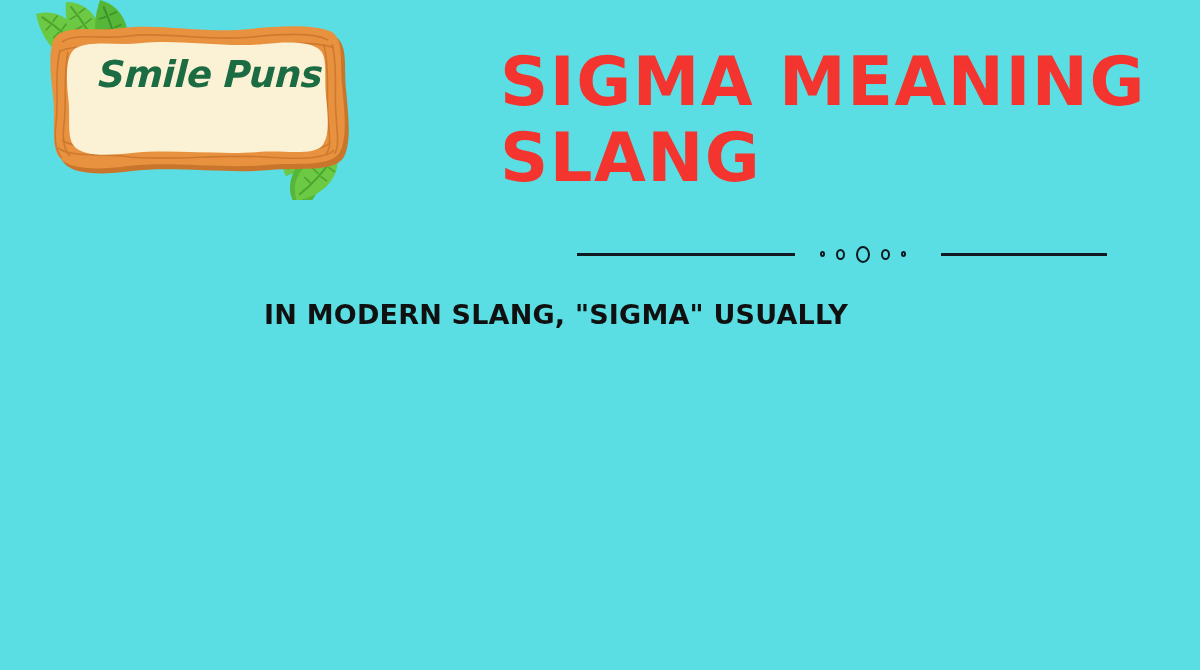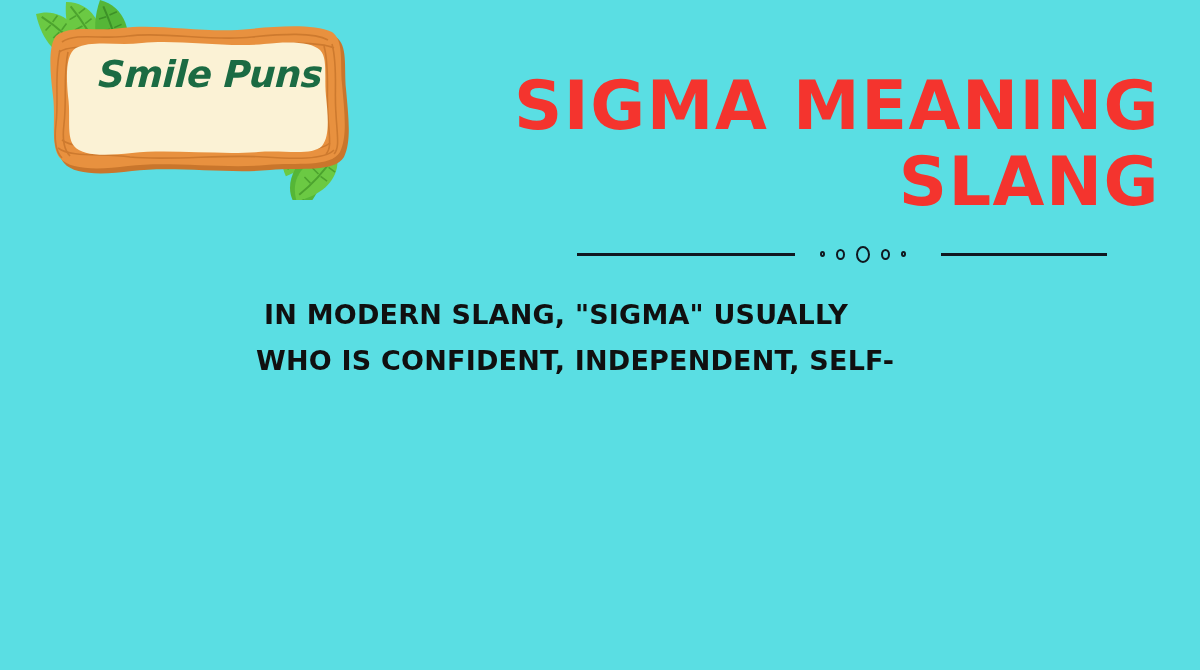--- a/index.html
+++ b/index.html
@@ -42,22 +42,21 @@
     white-space:nowrap;
     transform:skewX(-3deg);
   }
 
   
   #title-block {
     position:absolute;
     left:500px;
     top:44px;
     width:660px;
-    text-align:right;
-    margin-top:24px;
+    text-align:left;
   }
   .title-line {
     font-family:"DejaVu Sans", sans-serif;
     font-size:67px;
     font-weight:bold;
     color:#f4342e;
     line-height:1.14;
     letter-spacing:1.5px;
     text-transform:uppercase;
     white-space:nowrap;
@@ -229,14 +228,13 @@
     <span class="dot s2"></span>
     <span class="dot s3"></span>
     <span class="dot s2"></span>
     <span class="dot s1"></span>
   </div>
   <div class="div-rule right"></div>
 </div>
 
 <div id="body-copy">
   <div class="body-line">IN MODERN SLANG, "SIGMA" USUALLY</div>
-  <div class="body-line">WHO IS CONFIDENT, INDEPENDENT, SELF-</div>
 </div>
 
 </body></html>

